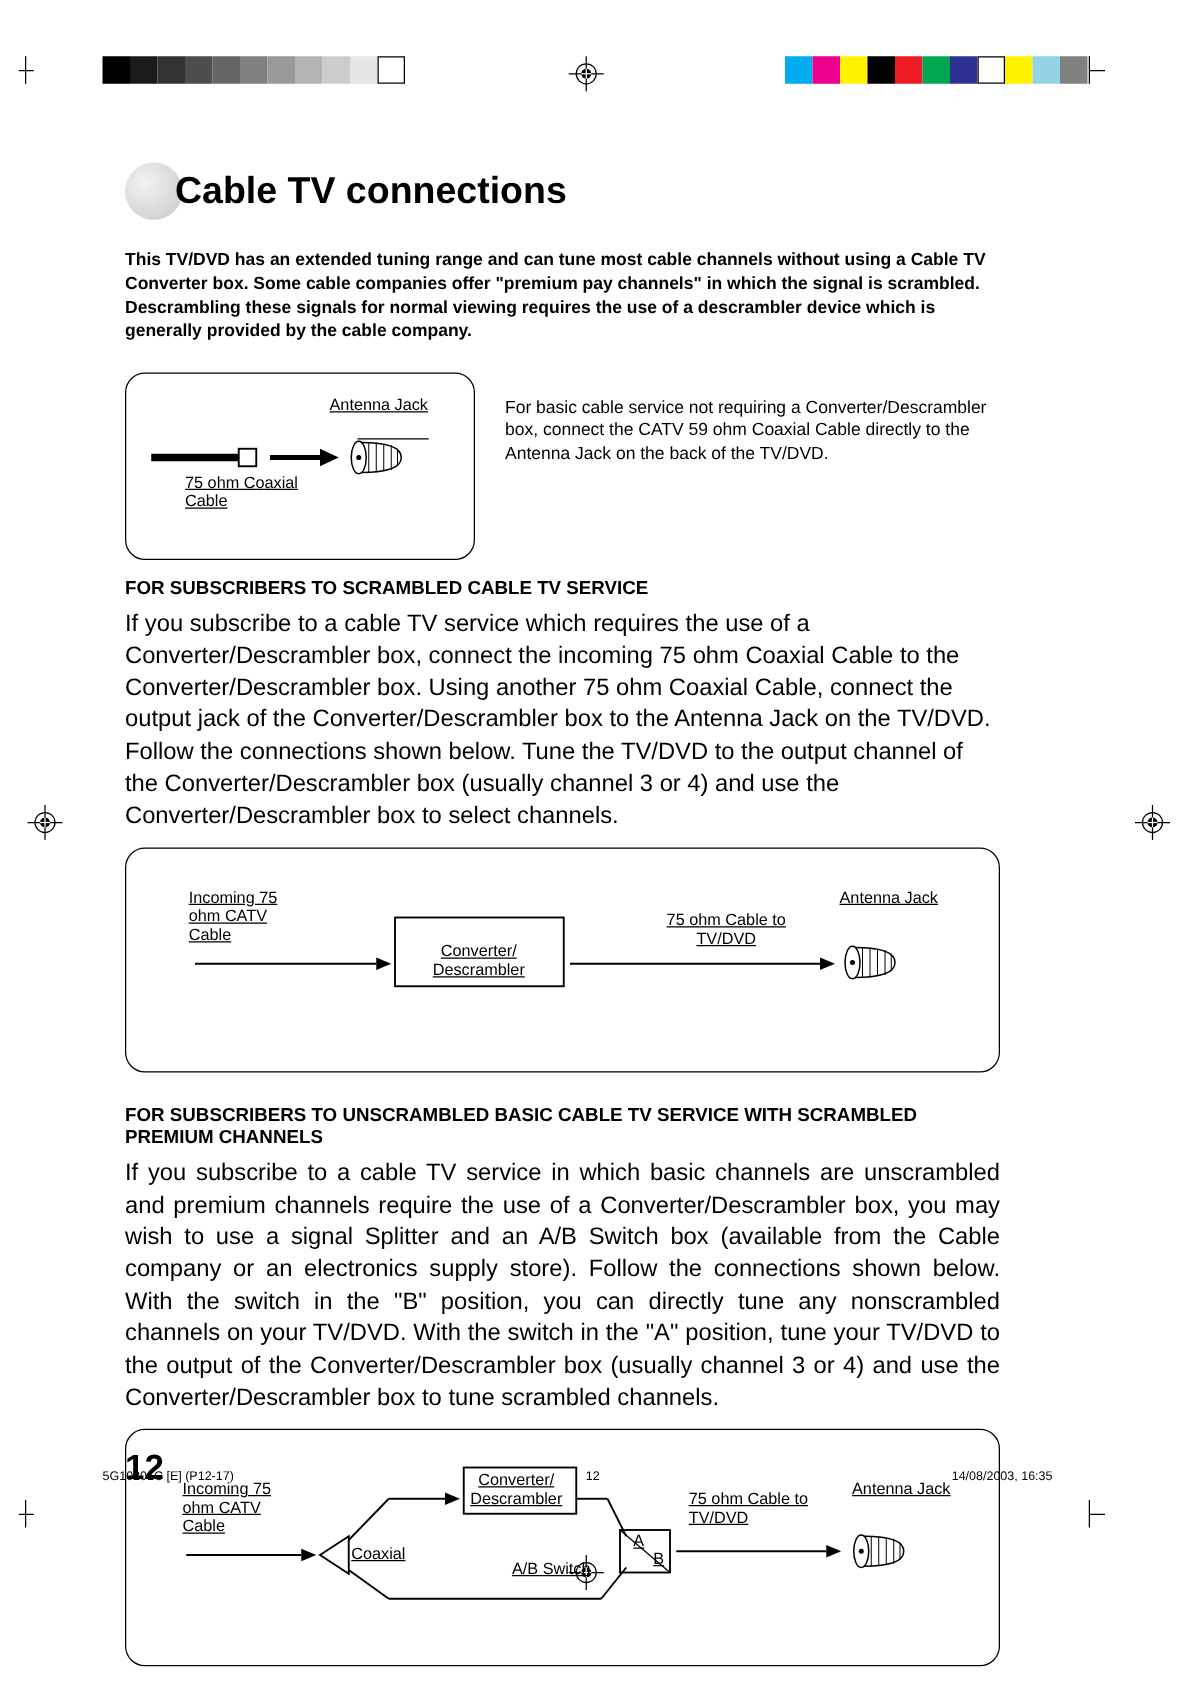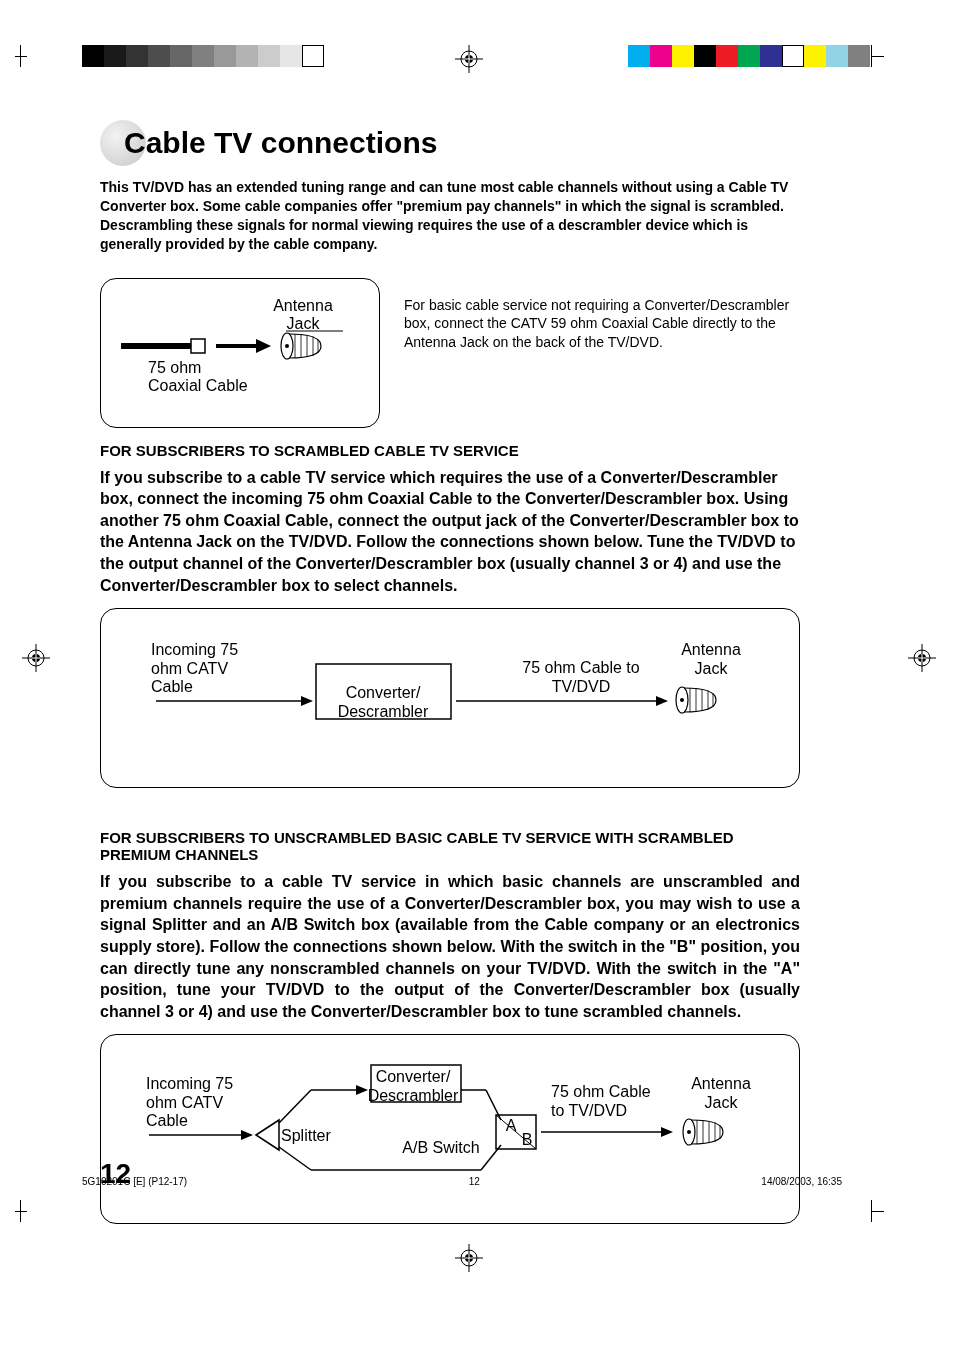--- a/index.html
+++ b/index.html
@@ -29,38 +29,37 @@
     border-radius: 50%;
     background: radial-gradient(circle at 35% 35%, #f2f2f2, #c8c8c8);
     margin-right: -22px;
     flex: 0 0 auto;
   }
   .title {
     font-size: 30px;
     font-weight: bold;
     position: relative;
     z-index: 1;
-    margin: 0;
+    margin: 16px;
   }
   .intro {
     font-size: 14px;
     font-weight: bold;
     line-height: 1.35;
     margin: 10px 0 24px 0;
   }
   .section-head {
     font-size: 15px;
     font-weight: bold;
     margin: 14px 0 8px 0;
   }
   .body-text {
-    font-size: 16px;
+    font-size: 19px;
     line-height: 1.35;
     margin: 4px 0 12px 0;
-    font-weight: bold;
   }
   .body-text.justify { text-align: justify; }
   .row-basic {
     display: flex;
     align-items: flex-start;
     gap: 24px;
   }
   .panel {
     border: 1.5px solid #000;
     border-radius: 16px;
@@ -76,24 +75,25 @@
     width: 700px;
     height: 180px;
     position: relative;
   }
   .panel.premium {
     width: 700px;
     height: 190px;
     position: relative;
   }
   .lbl {
-    font-size: 16px;
+    font-size: 13px;
     line-height: 1.15;
     position: absolute;
     text-align: center;
+    text-decoration: underline;
   }
   .side-text {
     font-size: 14px;
     line-height: 1.35;
     flex: 1;
     padding-top: 18px;
   }
   .page-number {
     position: absolute;
     left: 100px;
@@ -295,26 +295,26 @@
         <path d="M8,1 Q40,1 40,13 Q40,25 8,25" fill="none" stroke="#000" stroke-width="1.2"></path>
         <line x1="14" y1="1" x2="14" y2="25" stroke="#000" stroke-width="0.8"></line>
         <line x1="20" y1="1" x2="20" y2="25" stroke="#000" stroke-width="0.8"></line>
         <line x1="26" y1="2" x2="26" y2="24" stroke="#000" stroke-width="0.8"></line>
         <line x1="32" y1="3" x2="32" y2="23" stroke="#000" stroke-width="0.8"></line>
         <line x1="37" y1="6" x2="37" y2="20" stroke="#000" stroke-width="0.8"></line>
       </g>
     </svg>
   </div>
 
-  <div class="section-head" style="margin-top:41px;">FOR SUBSCRIBERS TO UNSCRAMBLED BASIC CABLE TV SERVICE WITH SCRAMBLED PREMIUM CHANNELS</div>
+  <div class="section-head" style="margin-top:26px;">FOR SUBSCRIBERS TO UNSCRAMBLED BASIC CABLE TV SERVICE WITH SCRAMBLED PREMIUM CHANNELS</div>
   <p class="body-text justify">If you subscribe to a cable TV service in which basic channels are unscrambled and premium channels require the use of a Converter/Descrambler box, you may wish to use a signal Splitter and an A/B Switch box (available from the Cable company or an electronics supply store). Follow the connections shown below. With the switch in the "B" position, you can directly tune any nonscrambled channels on your TV/DVD. With the switch in the "A" position, tune your TV/DVD to the output of the Converter/Descrambler box (usually channel 3 or 4) and use the Converter/Descrambler box to tune scrambled channels.</p>
 
   <div class="panel premium">
     <div class="lbl" style="left:45px; top:40px; width:90px; text-align:left;"><span>Incoming 75 ohm CATV Cable</span></div>
-    <div class="lbl" style="left:180px; top:92px; width:60px; text-align:left;"><span>Splitter</span></div>
+    <div class="lbl" style="left:180px; top:92px; width:60px; text-align:left;"><span>Coaxial</span></div>
     <div class="lbl" style="left:266px; top:33px; width:92px;"><span>Converter/ Descrambler</span></div>
     <div class="lbl" style="left:300px; top:104px; width:80px;"><span>A/B Switch</span></div>
     <div class="lbl" style="left:404px; top:82px; width:12px;"><span>A</span></div>
     <div class="lbl" style="left:420px; top:96px; width:12px;"><span>B</span></div>
     <div class="lbl" style="left:450px; top:48px; width:110px; text-align:left;"><span>75 ohm Cable to TV/DVD</span></div>
     <div class="lbl" style="left:580px; top:40px; width:80px;"><span>Antenna Jack</span></div>
 
     <svg width="700" height="190" style="position:absolute; left:0; top:0;">
 
       <line x1="48" y1="100" x2="140" y2="100" stroke="#000" stroke-width="1.5"></line>

